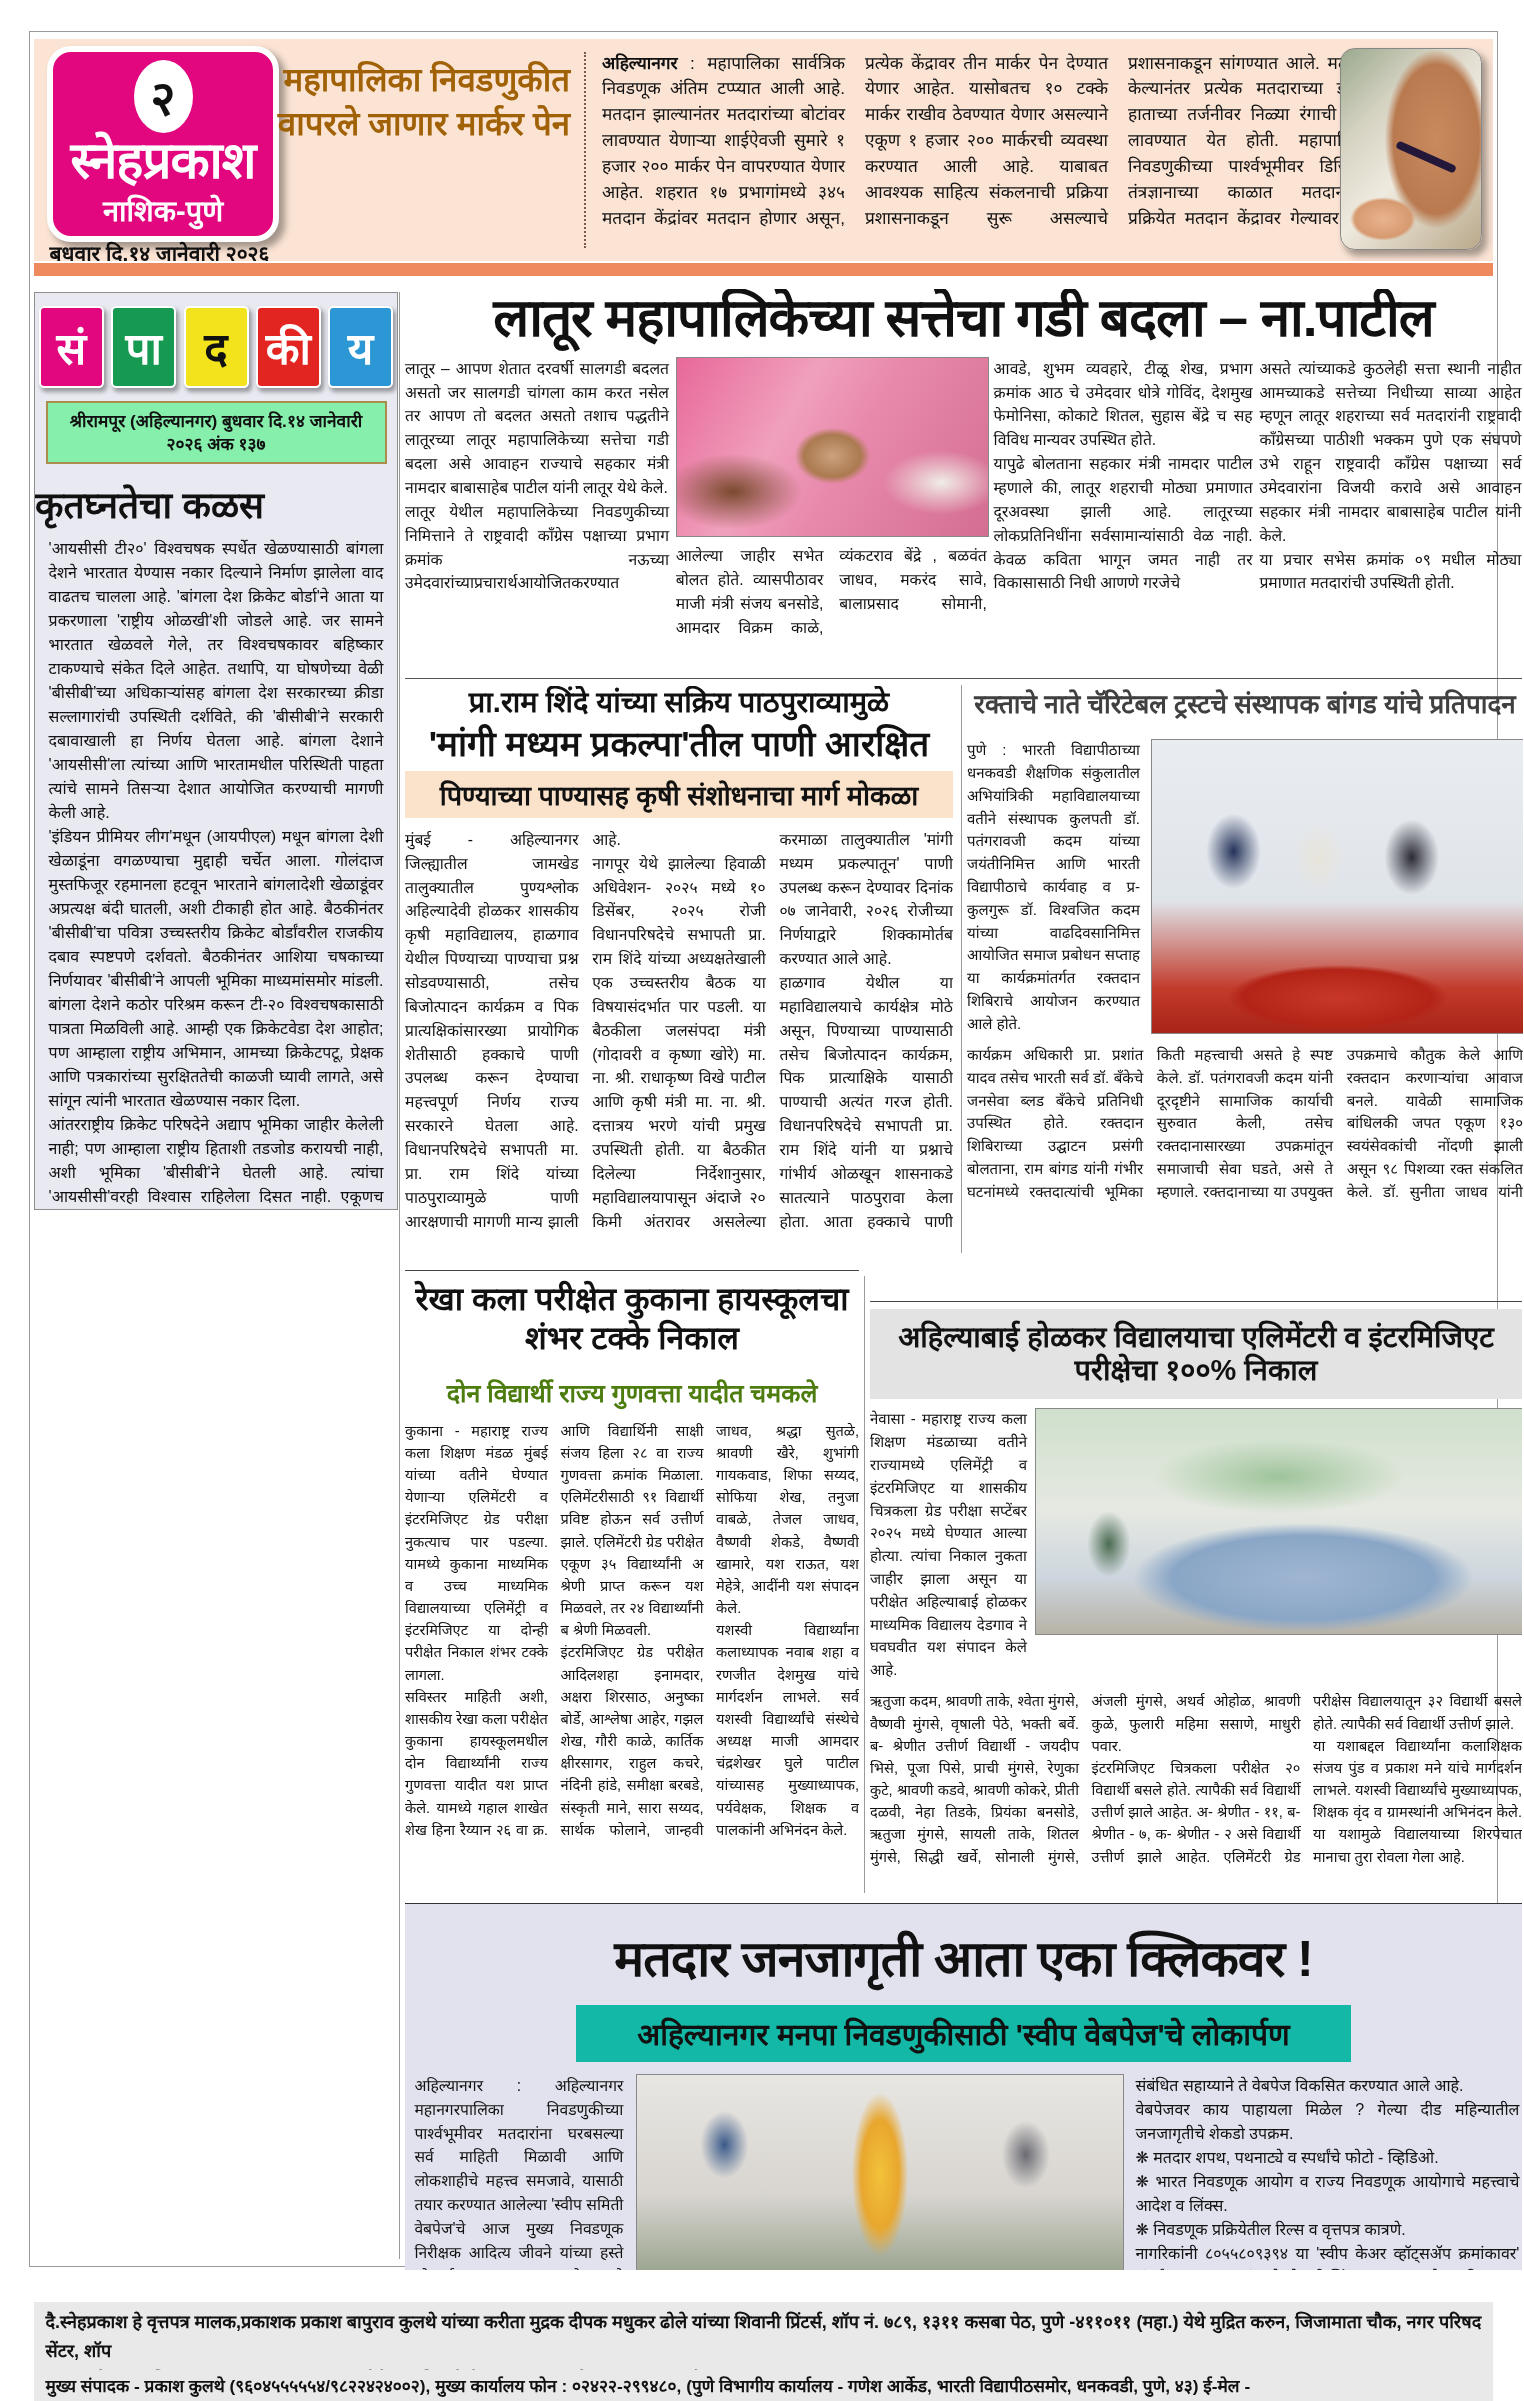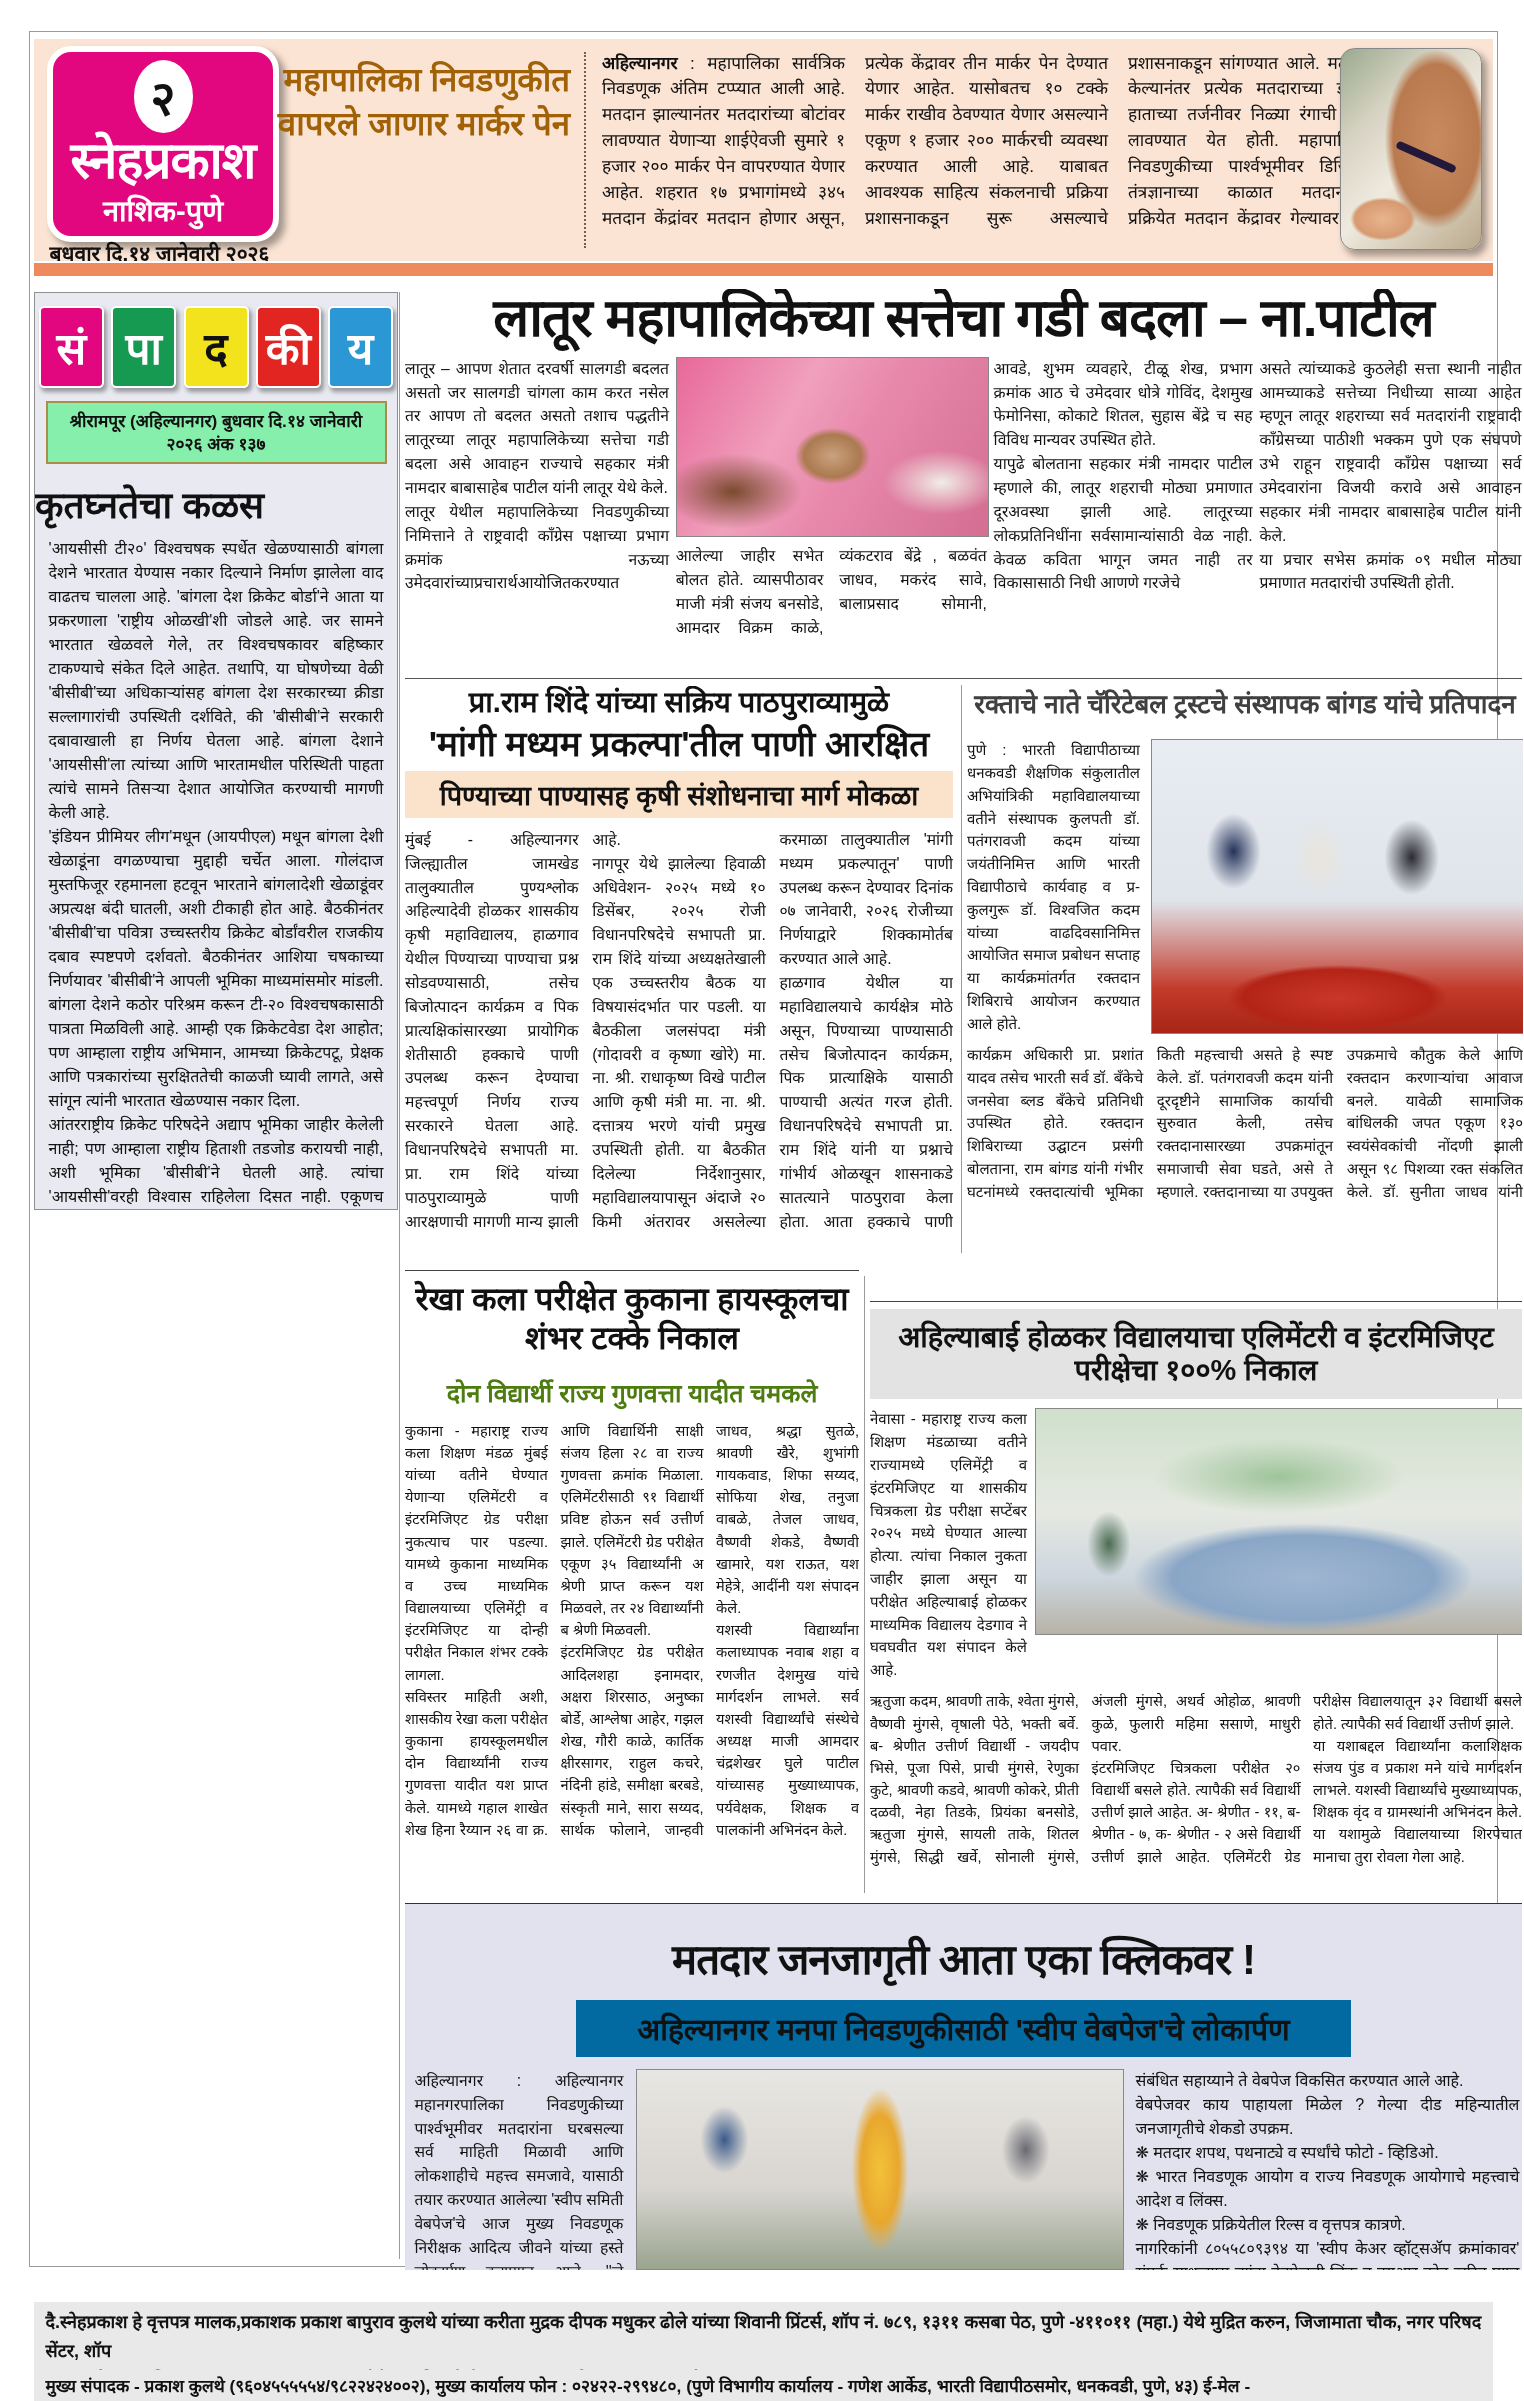--- a/index.html
+++ b/index.html
@@ -75,22 +75,22 @@
   .holkar-bar{background:#e3e3e3;font-size:29px;font-weight:900;text-align:center;padding:11.5px 3.1px;line-height:1.15;}
   .holkar-row{display:grid;grid-template-columns:157px 486px;column-gap:7.8px;margin-top:9.4px;}
   .holkar-photo{width:100%;height:225px;background:
      radial-gradient(209px 63px at 50% 30%,#9ec49a 0%,transparent 60%),
      radial-gradient(31px 47px at 15% 60%,#4a6b52 0%,transparent 70%),
      radial-gradient(262px 84px at 55% 75%,#9fb6d2 0%,#8aa6c6 50%,transparent 65%),
      linear-gradient(180deg,#cfe0cc 0%,#e6e9e2 45%,#cdd6de 75%,#b7b2a6 100%);}
   .holkar-names{margin-top:8.4px;column-count:3;column-gap:12.6px;font-size:14.6px;height:230px;overflow:hidden;}
   
   .swip{position:absolute;left:405px;top:1903px;width:1117px;height:366px;background:#e2e2ee;border-top:1.6px solid #333;overflow:hidden;}
-  .swip-head{font-size:42px;font-weight:900;text-align:center;margin-top:25px;letter-spacing:-1px;}
-  .swip-sub{background:#0369a1;width:764px;margin:13.6px auto 0;font-size:30px;font-weight:900;text-align:center;padding:8.4px 5.2px;}
+  .swip-head{font-size:50px;font-weight:900;text-align:center;margin-top:19px;letter-spacing:-1px;}
+  .swip-sub{background:#14b8a6;width:764px;margin:13.6px auto 0;font-size:30px;font-weight:900;text-align:center;padding:8.4px 5.2px;}
   .swip-grid{display:grid;grid-template-columns:209px 486px 384px;column-gap:13px;margin:11.5px 9.4px 0;}
   .swip-photo{width:100%;height:199px;background:
      radial-gradient(47px 136px at 50% 50%,#f3c23a 0%,#e8a72e 40%,transparent 60%),
      radial-gradient(37px 52px at 18% 35%,#3a5a8a 0%,transparent 65%),
      radial-gradient(37px 52px at 80% 40%,#6a6a72 0%,transparent 65%),
      linear-gradient(180deg,#e8e6e2 0%,#d8d5d0 60%,#9aa48e 100%);}
   .swip-bullets{font-size:16px;line-height:1.5;text-align:justify;white-space:pre-line;}
   
   .footer1{position:absolute;left:34px;top:2302px;width:1459px;background:#e9e9e9;font-size:18px;font-weight:700;line-height:1.6;padding:6.3px 11.5px;box-sizing:border-box;}
   .footer2{position:absolute;left:34px;top:2370px;width:1459px;background:#e9e9e9;font-size:17.3px;font-weight:600;padding:4.2px 11.5px;box-sizing:border-box;}

